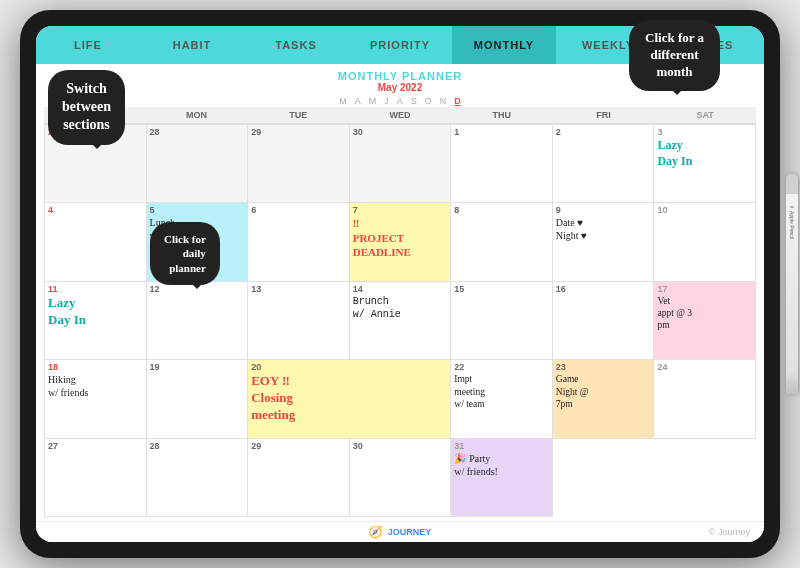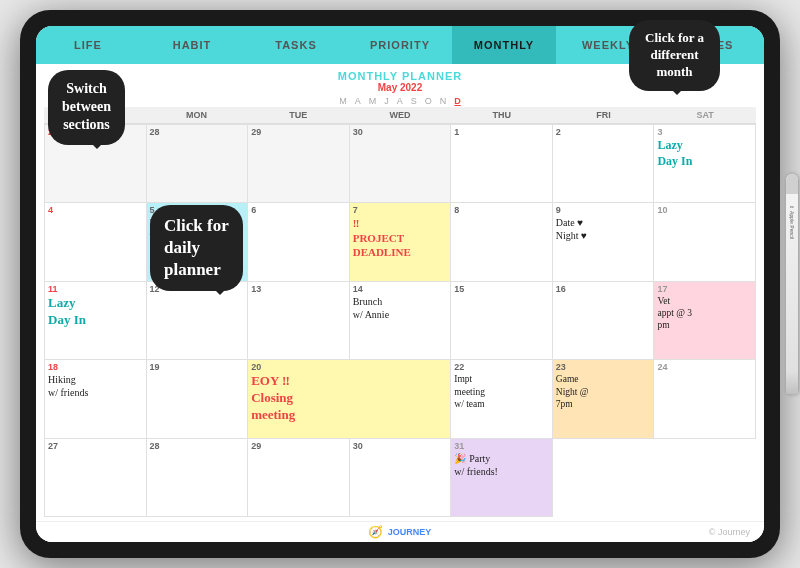--- a/index.html
+++ b/index.html
@@ -211,31 +211,31 @@
       content: '';
       position: absolute;
       bottom: -12px;
       right: 20px;
       border: 8px solid transparent;
       border-top-color: #222;
     }
 
     .bubble-daily {
       position: absolute;
-      top: 195px;
+      top: 212px;
       left: 130px;
       background: #222;
       color: white;
       border-radius: 20px;
       padding: 10px 14px;
-      font-size: 17px;
+      font-size: 11px;
       font-weight: bold;
       font-family: 'Comic Sans MS', cursive;
       line-height: 1.3;
-      text-align: left;
+      text-align: right;
       z-index: 10;
       max-width: 115px;
     }
     .bubble-daily::after {
       content: '';
       position: absolute;
       bottom: -12px;
       right: 15px;
       border: 8px solid transparent;
       border-top-color: #222;
@@ -406,21 +406,21 @@
           <div class="cell-content" style="font-family:'Comic Sans MS',cursive; font-size:13px; color:#11aaaa; font-weight:bold;">Lazy<br>Day In</div>
         </div>
         <div class="cal-cell">
           <div class="cell-date">12</div>
         </div>
         <div class="cal-cell">
           <div class="cell-date">13</div>
         </div>
         <div class="cal-cell">
           <div class="cell-date">14</div>
-          <div class="cell-content" style="font-family:Liberation Serif, serif; font-size:10px; color:#222;">Brunch<br>w/ Annie</div>
+          <div class="cell-content" style="font-family:Liberation Mono, monospace; font-size:10px; color:#222;">Brunch<br>w/ Annie</div>
         </div>
         <div class="cal-cell">
           <div class="cell-date">15</div>
         </div>
         <div class="cal-cell">
           <div class="cell-date">16</div>
         </div>
         <div class="cal-cell pink-bg">
           <div class="cell-date saturday">17</div>
           <div class="cell-content" style="font-family:'Comic Sans MS',cursive; font-size:9.5px; color:#222;">Vet<br>appt @ 3<br>pm</div>

